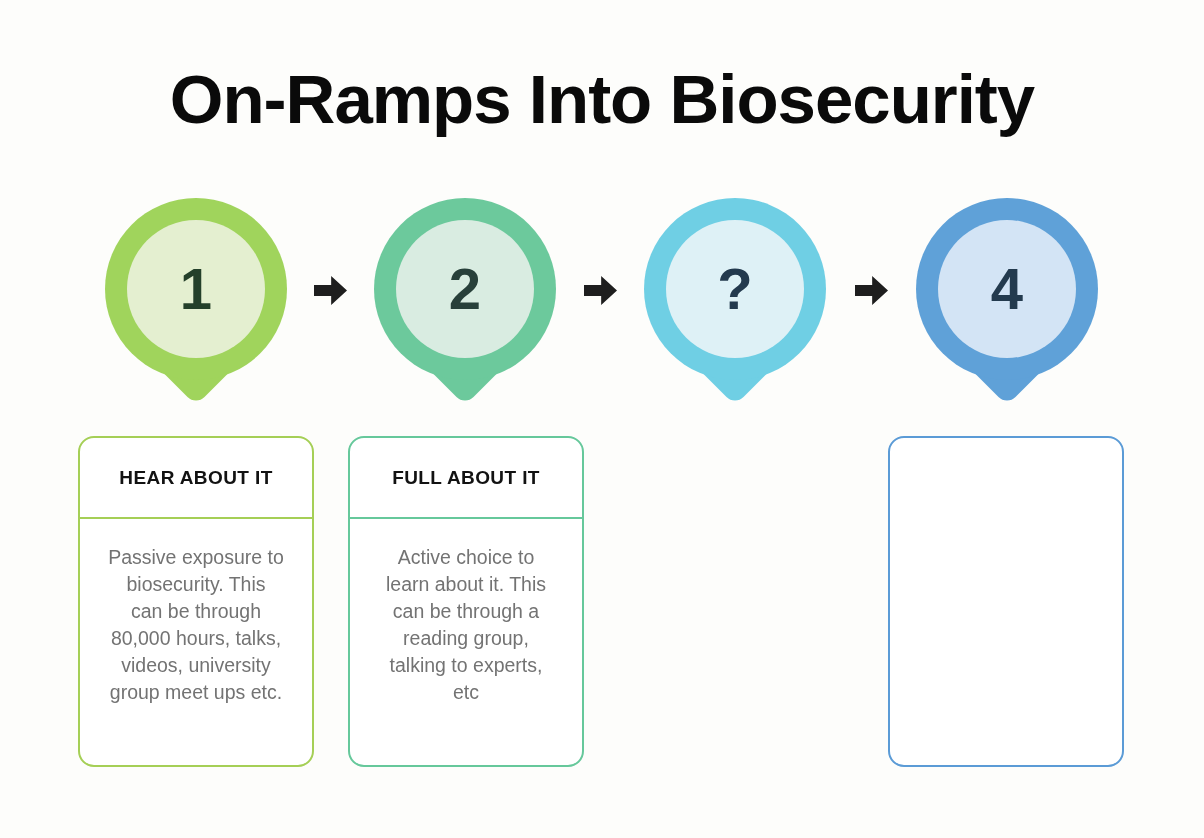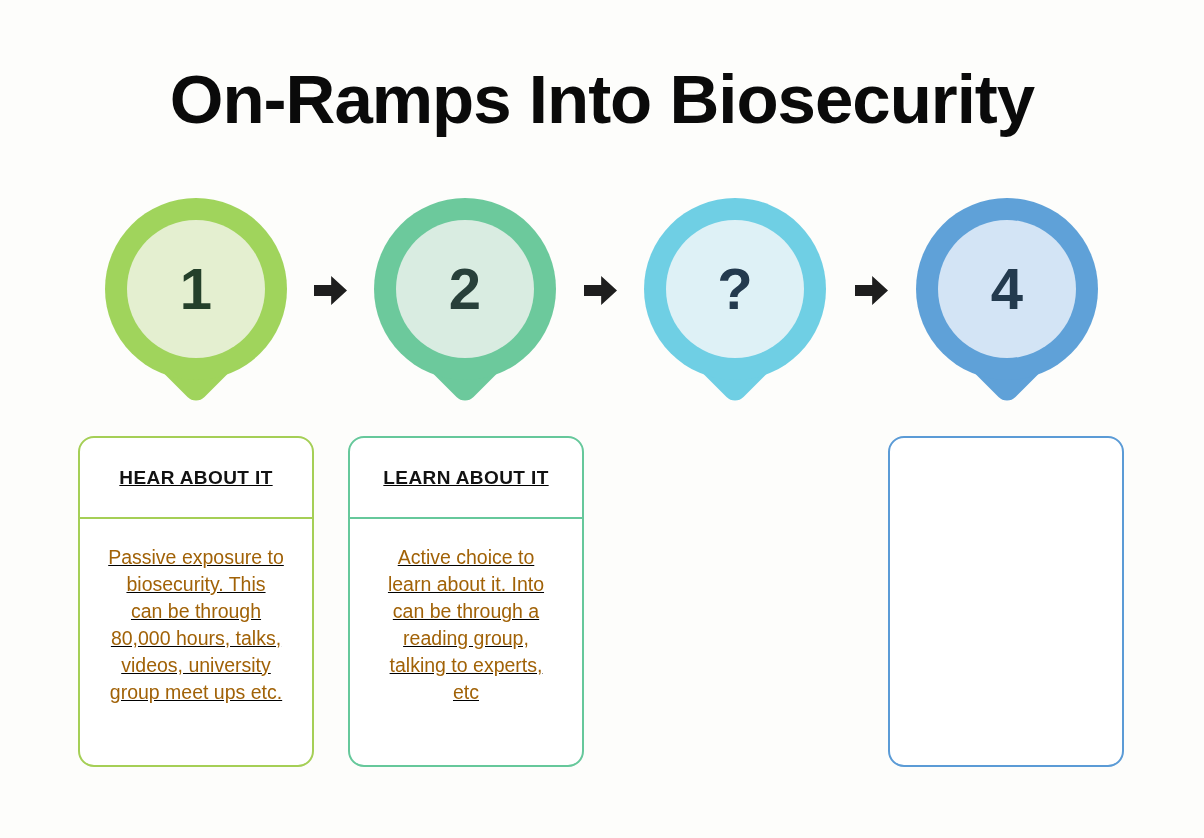--- a/index.html
+++ b/index.html
@@ -48,35 +48,34 @@
     background:var(--arrow);
     clip-path:polygon(0 31%, 52% 31%, 52% 0, 100% 50%, 52% 100%, 52% 69%, 0 69%);
   }
   
   .card {
     position:absolute; top:436px;
     width:236px; height:331px;
     background:#ffffff;
     border:2px solid var(--accent);
     border-radius:16px;
-    text-decoration:underline;
   }
   .card-header {
     height:81px;
     border-bottom:2px solid var(--accent);
     display:flex; align-items:center; justify-content:center;
   }
   .card-title {
     font-size:19px; font-weight:bold; letter-spacing:0.4px;
     color:#121212; text-align:center;
   }
   .card-body {
     padding:25px 10px 0 10px;
     font-size:19.5px; line-height:27px;
-    color:#a16207; text-align:center;
+    color:#737373; text-align:center;
     white-space:pre-line;
   }
 </style>
 </head>
 <body>
 
 <div class="canvas">
 
   <div class="title">On-Ramps Into Biosecurity</div>
 
@@ -125,24 +124,24 @@
     <div class="card-body">Passive exposure to
 biosecurity. This
 can be through
 80,000 hours, talks,
 videos, university
 group meet ups etc.</div>
   </div>
 
   <div class="card" style="left: 348px; --accent: #66c89b;">
     <div class="card-header">
-      <div class="card-title">LEARN ABOUT IT</div>
+      <div class="card-title">FULL ABOUT IT</div>
     </div>
     <div class="card-body">Active choice to
-learn about it. Into
+learn about it. This
 can be through a
 reading group,
 talking to experts,
 etc</div>
   </div>
 
   <div class="card" style="left: 888px; --accent: #5b9bd6;">
   </div>
 
 </div>

